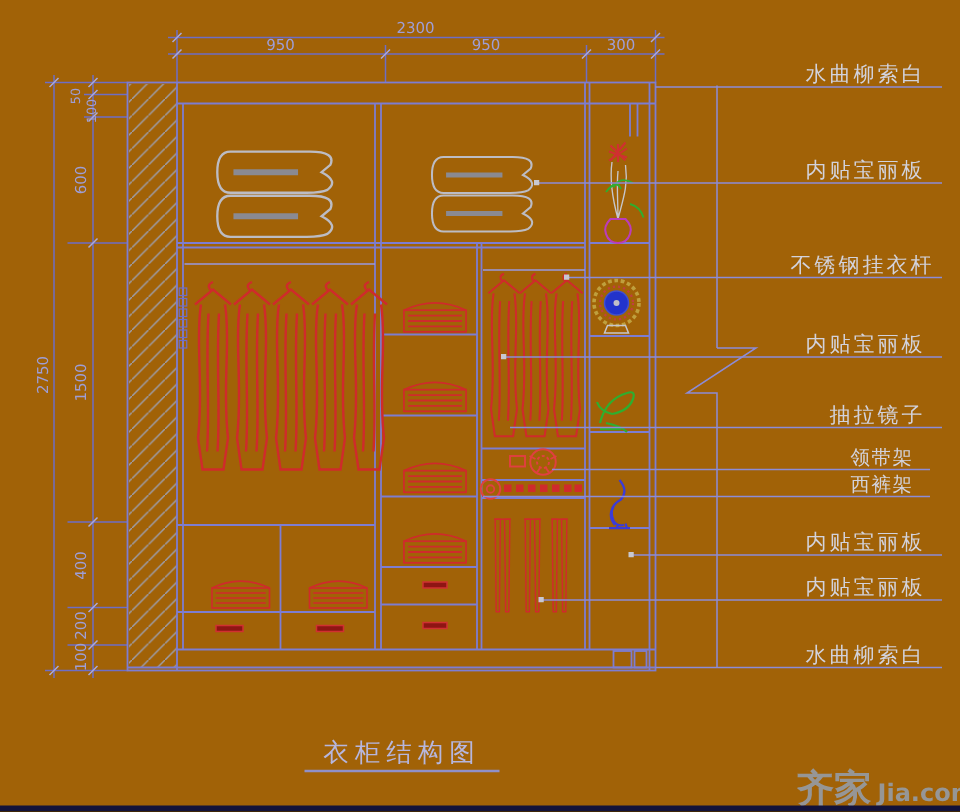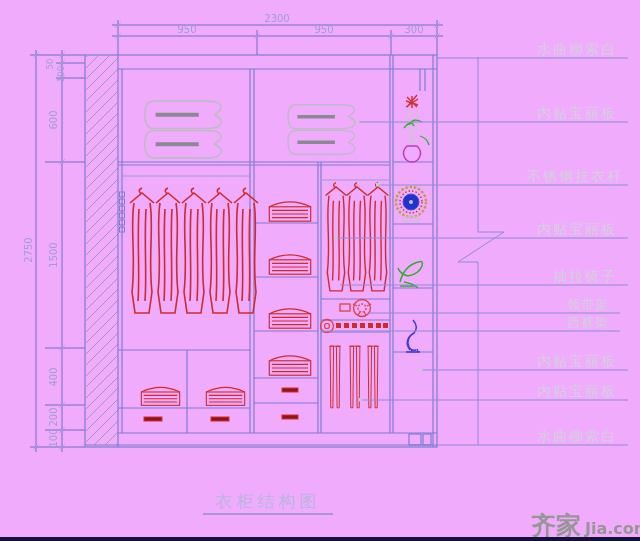--- a/index.html
+++ b/index.html
@@ -1,16 +1,16 @@
 <!DOCTYPE html>
 <html><head>
 <meta charset="utf-8">
 <style>
   html,body{margin:0;padding:0;background:#000;}
-  .canvas{position:relative;width:640px;height:541px;background:#f0abfc;overflow:hidden;}
+  .canvas{position:relative;width:640px;height:541px;background:#a16207;overflow:hidden;}
   svg text{font-family:"DejaVu Sans",sans-serif;}
   .dimtxt{fill:#9e9ed6;font-size:10px;}
   .dimtxt-s{fill:#9e9ed6;font-size:8.5px;}
   .callout{fill:#d2d2dc;font-size:14px;letter-spacing:2px;}
   .callout-s{fill:#d2d2dc;font-size:13px;letter-spacing:1px;}
   .titletxt{fill:#b6b6de;font-size:17px;letter-spacing:4px;}
   .wm-cn{fill:#969696;font-size:25px;font-weight:bold;}
   .wm-en{fill:#969696;font-size:16px;font-weight:bold;}
 </style>
 </head>

